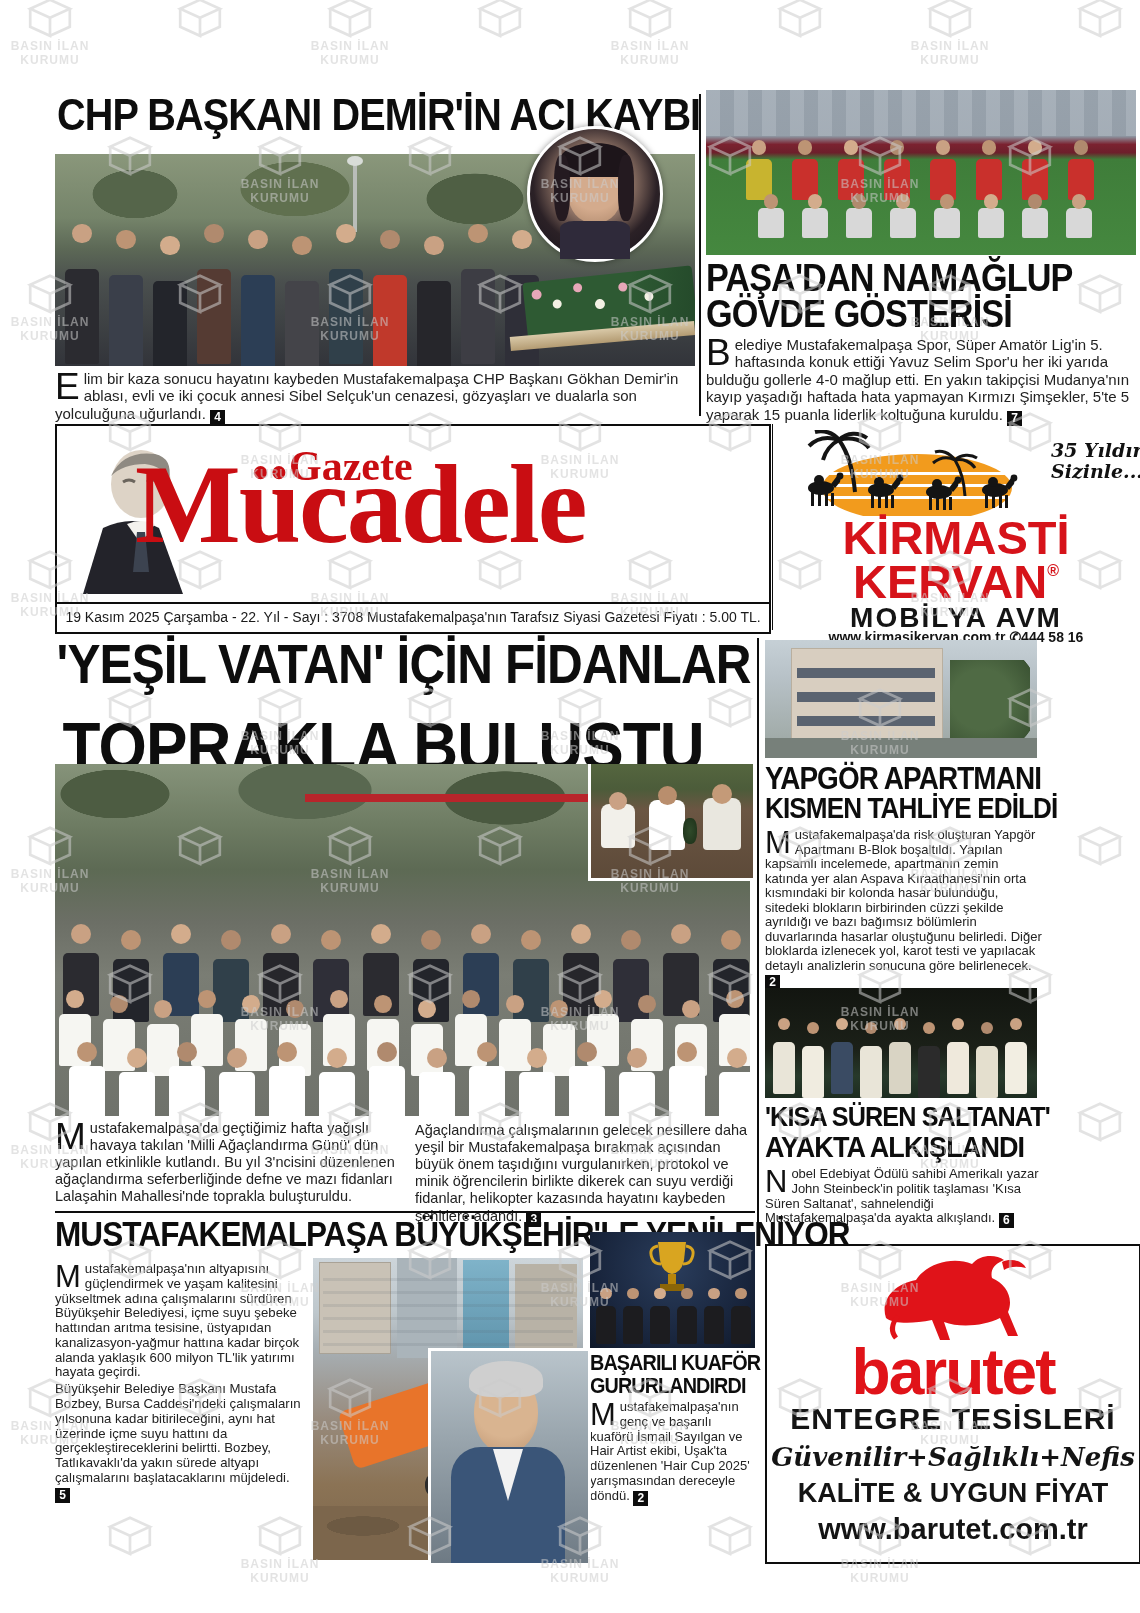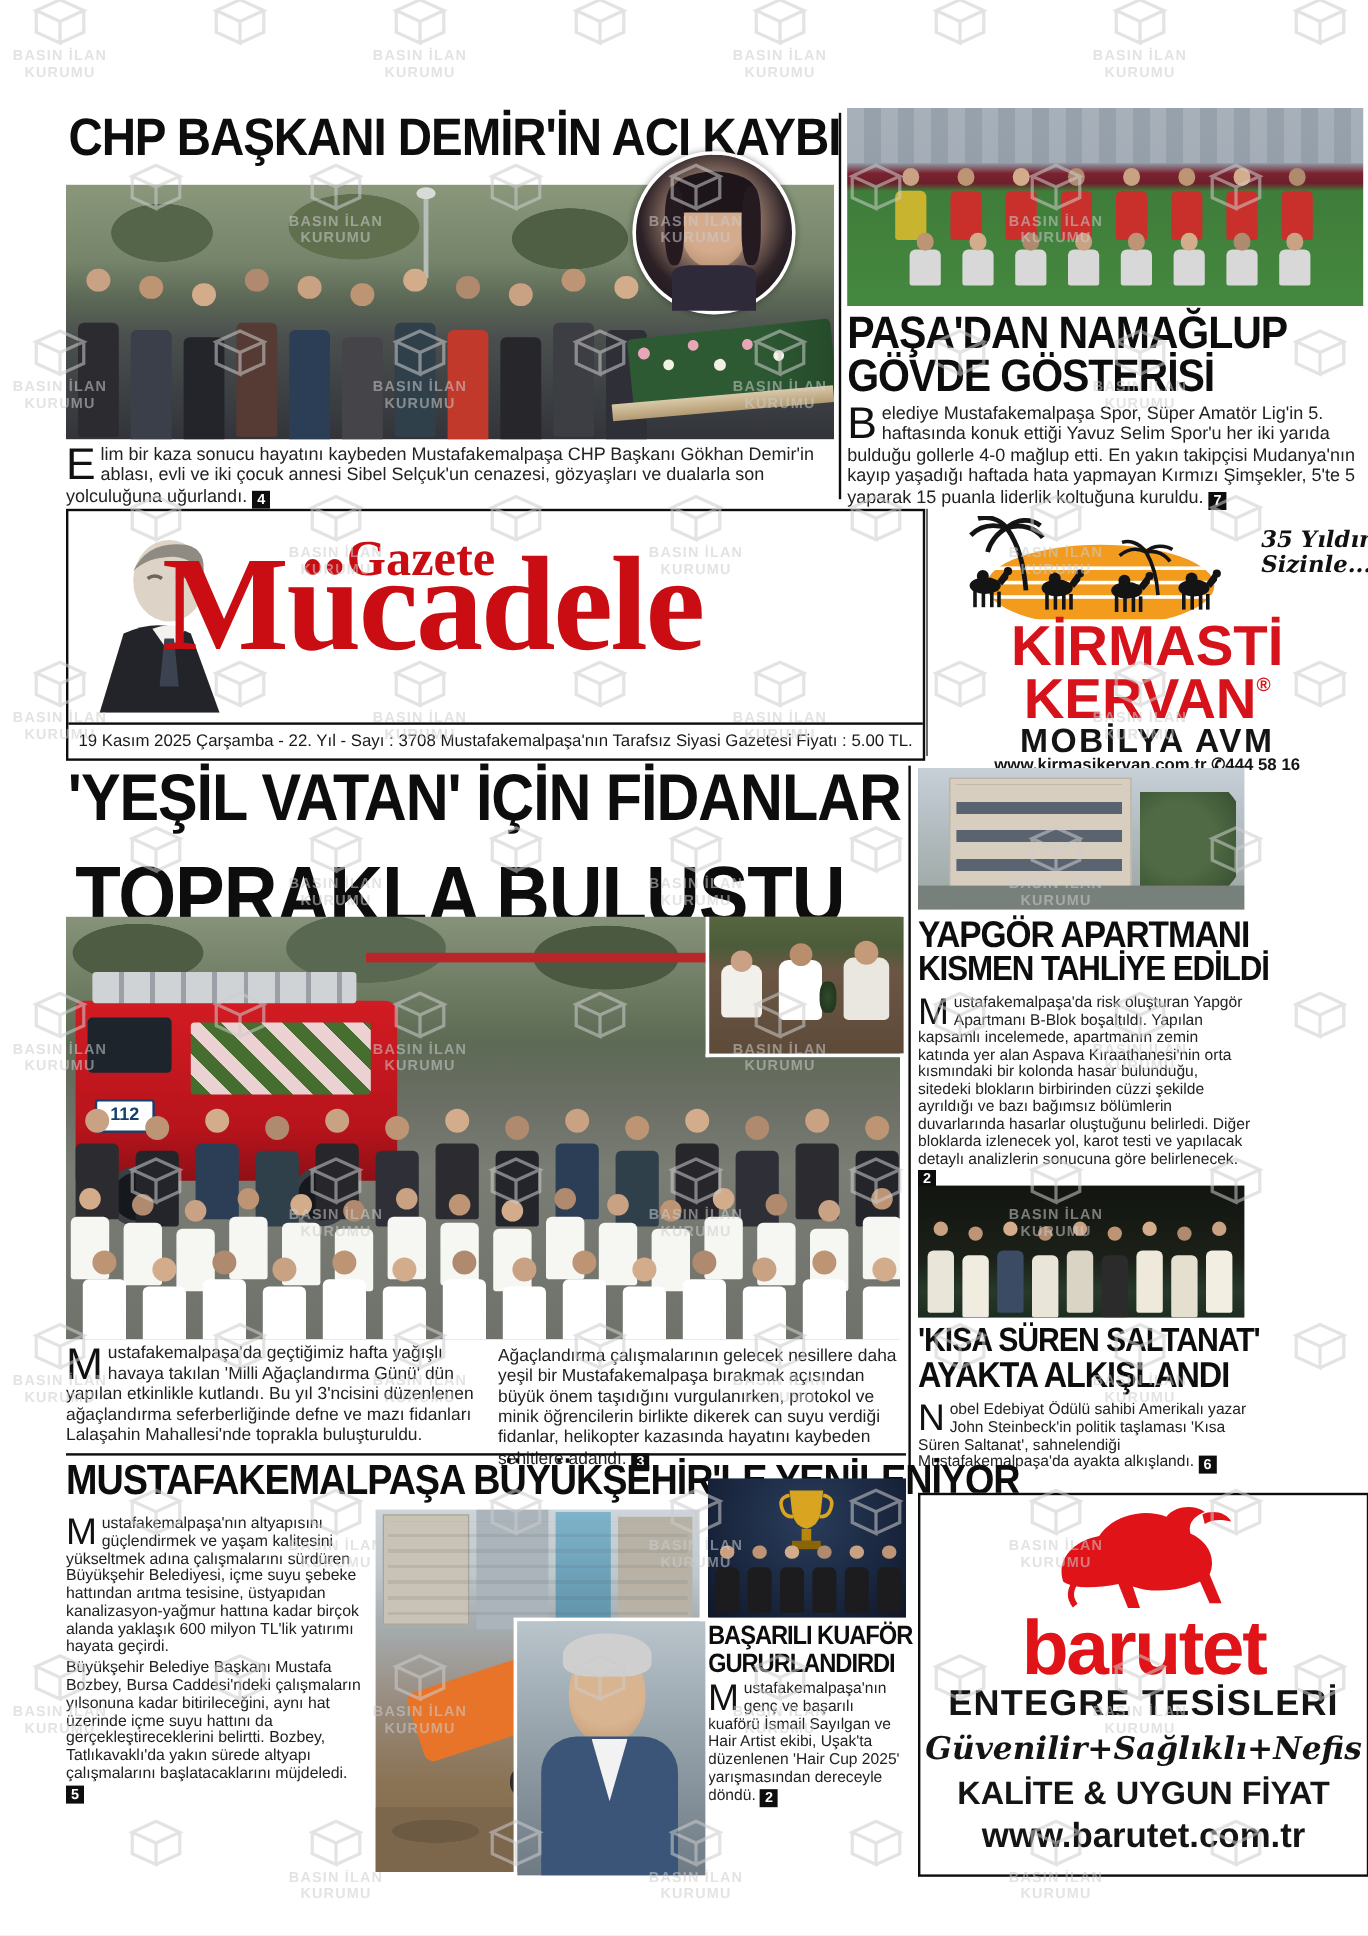--- a/index.html
+++ b/index.html
@@ -294,29 +294,20 @@
     </div>
   </div>
 
   <div class="abs hl center" style="left:18px;top:638px;width:730px;font-size:55px;"><span>'YEŞİL VATAN' İÇİN FİDANLAR</span></div>
   <div class="abs hl center" style="left:18px;top:692px;width:730px;font-size:69px;margin-top:22px;"><span>TOPRAKLA BULUŞTU</span></div>
 
   <div class="abs photo" style="left:55px;top:764px;width:695px;height:352px;background:linear-gradient(180deg,#86937a 0%,#6d7b62 18%,#5d6a54 30%,#6c6f66 45%,#7a7d74 60%,#6f726b 100%);">
     <div class="abs" style="left:0;top:0;width:100%;height:80px;background:radial-gradient(ellipse 90px 40px at 60px 30px,#4d5c42 60%,transparent 61%),radial-gradient(ellipse 110px 48px at 250px 26px,#596850 60%,transparent 61%),radial-gradient(ellipse 100px 44px at 450px 34px,#4a5940 60%,transparent 61%),radial-gradient(ellipse 90px 40px at 620px 26px,#55644b 60%,transparent 61%);"></div>
     <div class="abs" style="left:250px;top:30px;width:440px;height:8px;background:#b8252b;"></div>
 
-    <div class="abs" style="left:8px;top:40px;width:268px;height:210px;">
-      <div class="abs" style="left:0;top:30px;width:268px;height:150px;background:linear-gradient(180deg,#d21b22 0%,#b8141c 70%,#8f0f16 100%);border-radius:6px 10px 2px 2px;"></div>
-      <div class="abs" style="left:14px;top:6px;width:220px;height:26px;background:repeating-linear-gradient(90deg,#cfd3d6 0 22px,#9aa0a6 22px 26px);border-radius:3px;"></div>
-      <div class="abs" style="left:10px;top:44px;width:70px;height:46px;background:#1d242c;border-radius:4px;"></div>
-      <div class="abs" style="left:96px;top:48px;width:150px;height:60px;background:repeating-linear-gradient(45deg,#2e7d32 0 12px,#f2f2f2 12px 24px);opacity:.85;border-radius:3px;"></div>
-      <div class="abs" style="left:16px;top:112px;width:46px;height:24px;background:#fff;border:2px solid #15406e;border-radius:3px;font-weight:bold;font-size:15px;line-height:22px;text-align:center;color:#15406e;">112</div>
-      <div class="abs" style="left:26px;top:168px;width:40px;height:40px;border-radius:50%;background:#15181c;border:5px solid #3a3f45;"></div>
-      <div class="abs" style="left:180px;top:168px;width:40px;height:40px;border-radius:50%;background:#15181c;border:5px solid #3a3f45;"></div>
-    </div>
 
     <div id="main-crowd" class="abs" style="left:0;top:0;width:695px;height:352px;">
         <div class="person" style="left: 8px; top: 160px; width: 36px; height: 92px;">
           <div class="pbody" style="height: 62.56px; background: rgb(43, 43, 48);"></div>
           <div class="phead" style="width: 20.16px; height: 20.16px; left: 7.92px; top: 0px; background: rgb(201, 161, 131);"></div>
         </div>
         <div class="person" style="left: 58px; top: 166px; width: 36px; height: 92px;">
           <div class="pbody" style="height: 62.56px; background: rgb(35, 37, 43);"></div>
           <div class="phead" style="width: 20.16px; height: 20.16px; left: 7.92px; top: 0px; background: rgb(189, 148, 116);"></div>
         </div>

